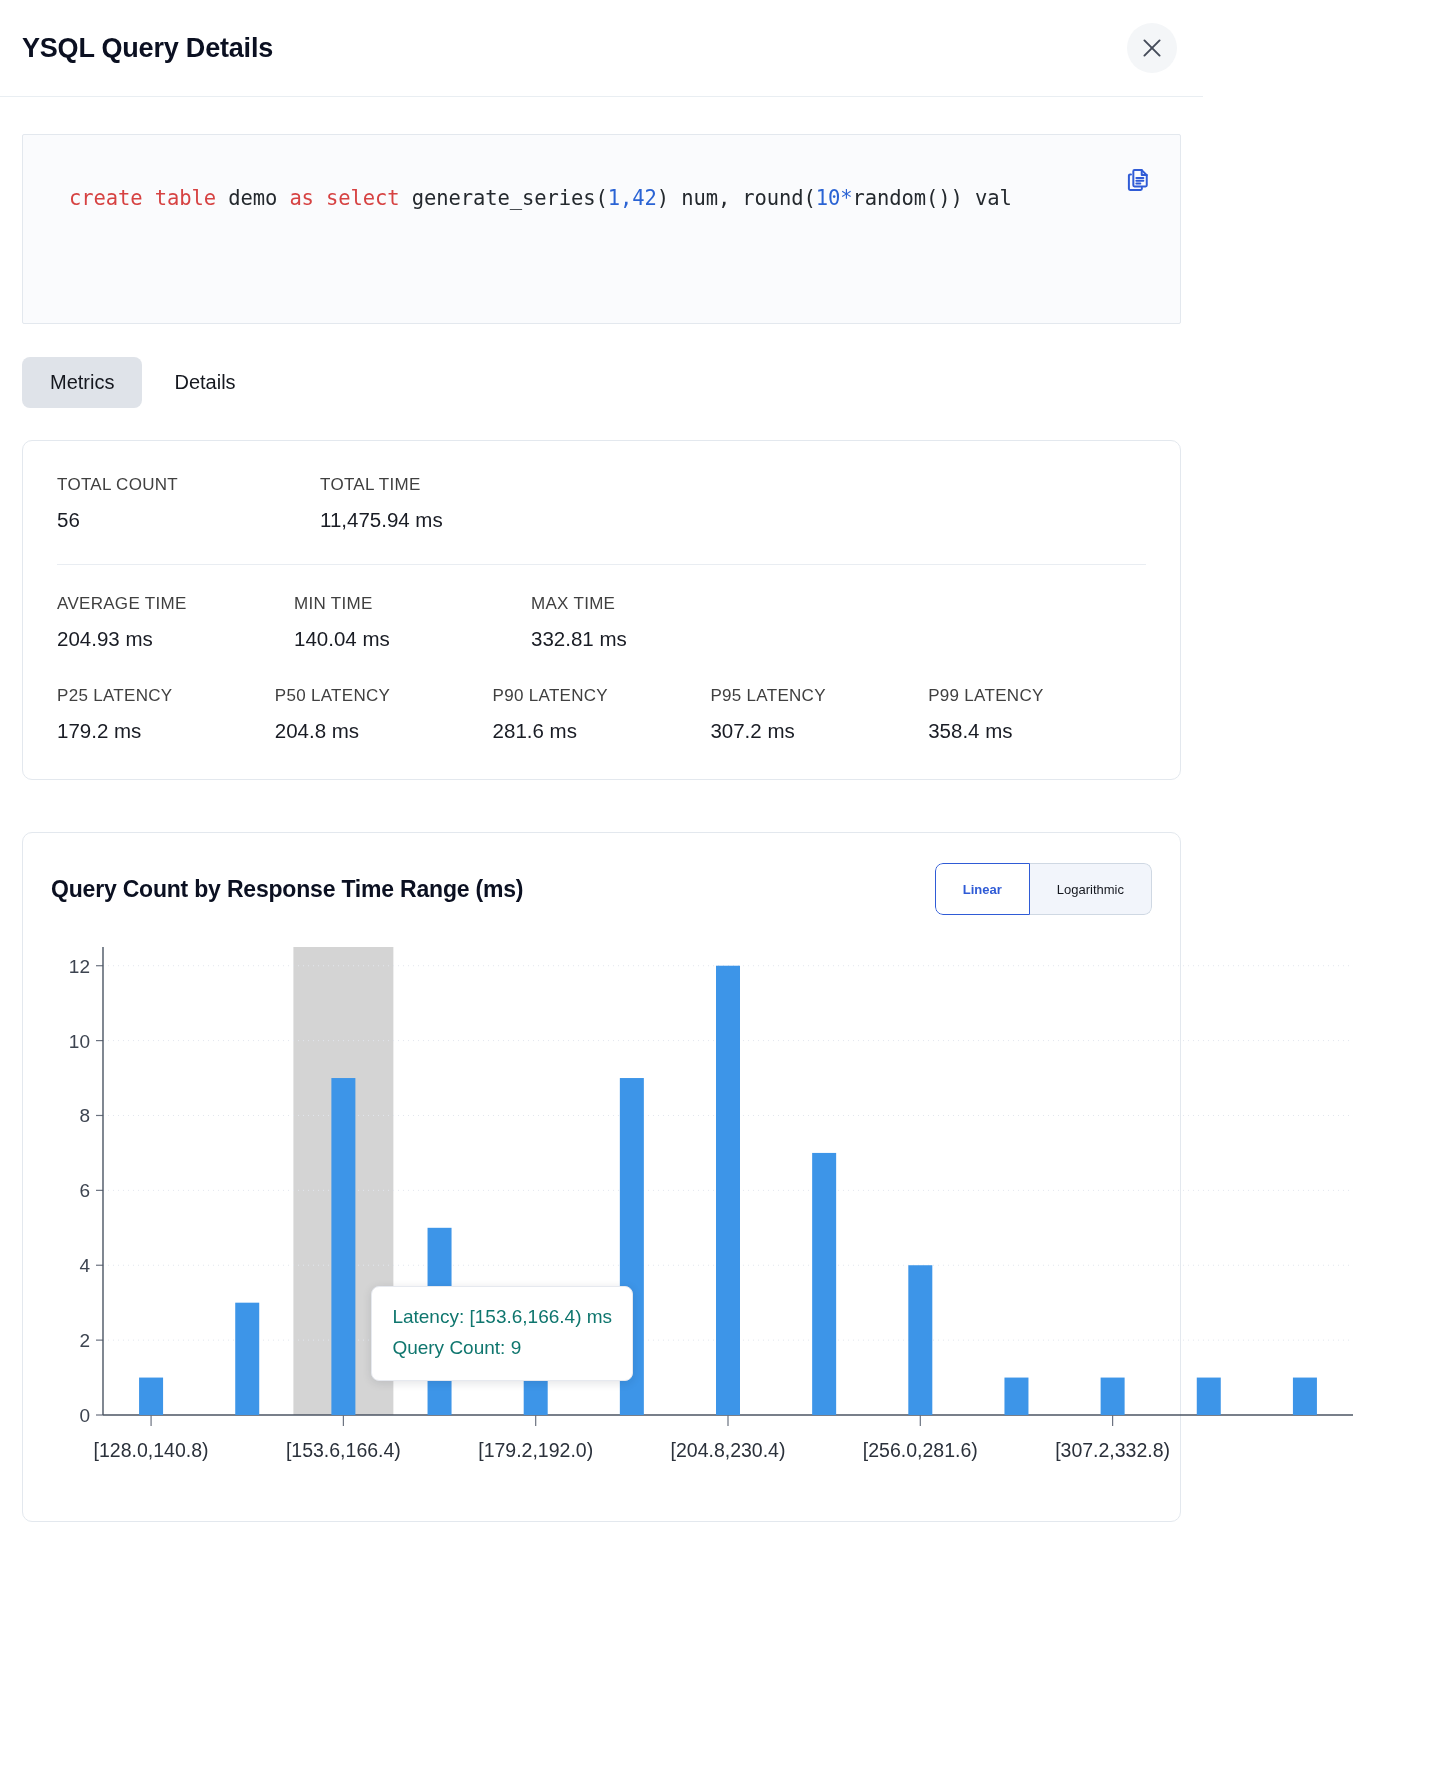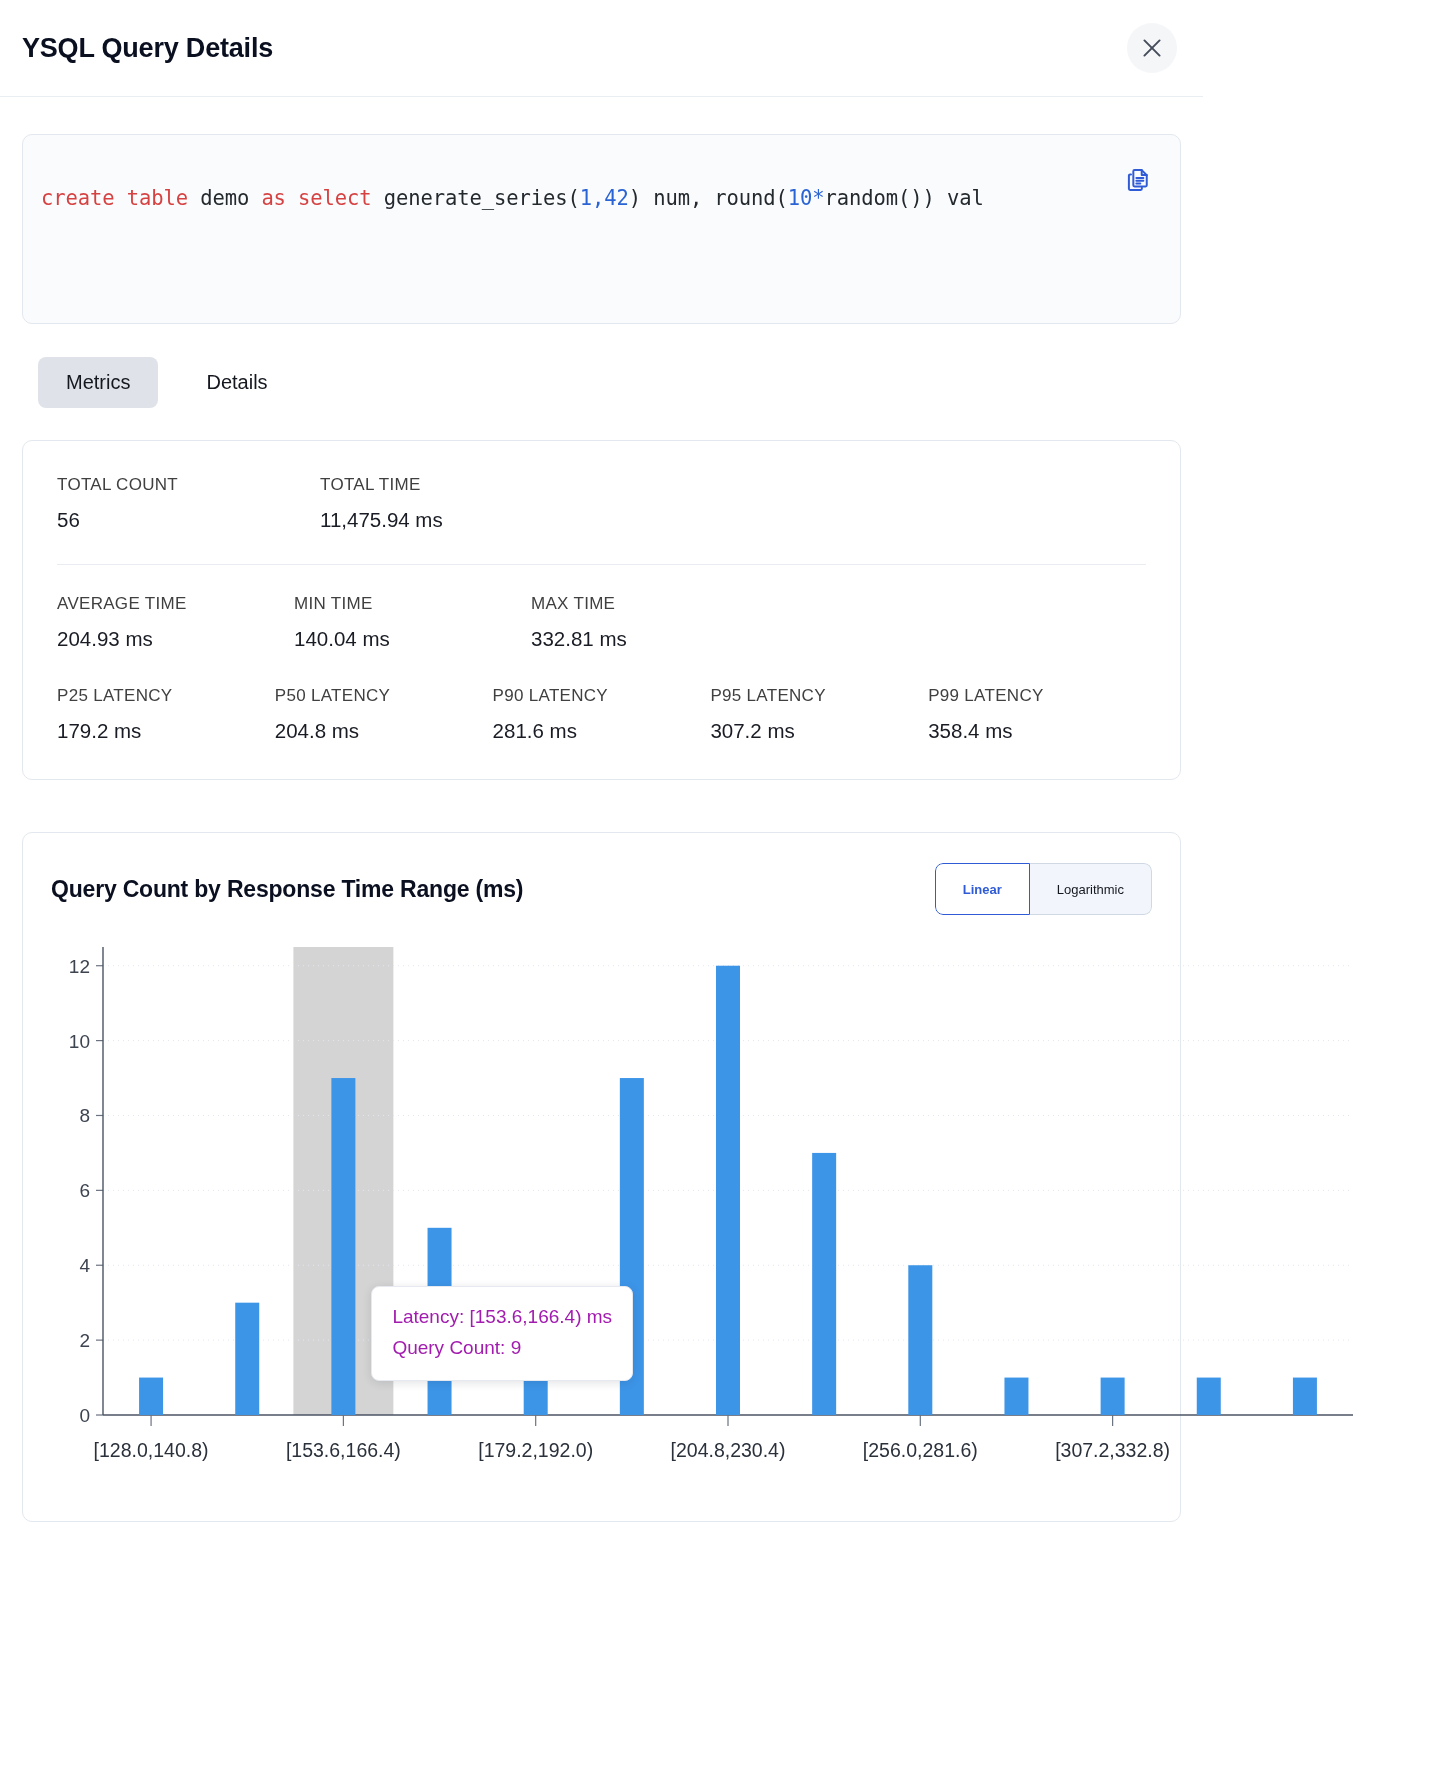--- a/index.html
+++ b/index.html
@@ -42,23 +42,23 @@
   }
   .close-btn svg { display:block; }
 
   
   .body { padding: 0 22px; }
 
   
   .sql-card {
     margin-top: 37px;
     border: 1px solid #e3e8ee;
-    border-radius: 10px;
+    border-radius: 2px;
     background: #fafbfd;
-    padding: 28px 30px 30px 18px;
+    padding: 28px 30px 30px 46px;
     position: relative;
     min-height: 190px;
   }
   .sql-code {
     font-family: "DejaVu Sans Mono", "Liberation Mono", monospace;
     font-size: 20.5px;
     line-height: 70px;
     color: #24292e;
     white-space: pre-wrap;
     word-break: break-word;
@@ -75,22 +75,21 @@
     background: none; border: none;
     cursor: pointer; padding: 4px;
     line-height: 0;
   }
 
   
   .tabs {
     margin-top: 33px;
     display: flex;
     align-items: center;
-    gap: 20px;
-    margin-left: 16px;
+    gap: 4px;
   }
   .tab {
     font-size: 20px;
     padding: 14px 28px;
     border-radius: 8px;
     border: none;
     background: transparent;
     color: #15181f;
     cursor: pointer;
     font-family: "Liberation Sans", sans-serif;
@@ -197,21 +196,21 @@
   }
   .plot-svg { display: block; }
   .tooltip {
     position: absolute;
     background: #ffffff;
     border: 1px solid #e6e9ef;
     border-radius: 8px;
     box-shadow: 0 2px 10px rgba(20,25,40,0.12);
     padding: 14px 20px 16px 20px;
     font-size: 19px;
-    color: #a21caf;
+    color: #0f766e;
     line-height: 1.65;
     white-space: nowrap;
     pointer-events: none;
   }
 </style>
 </head>
 <body>
 
 <div class="page">
 

